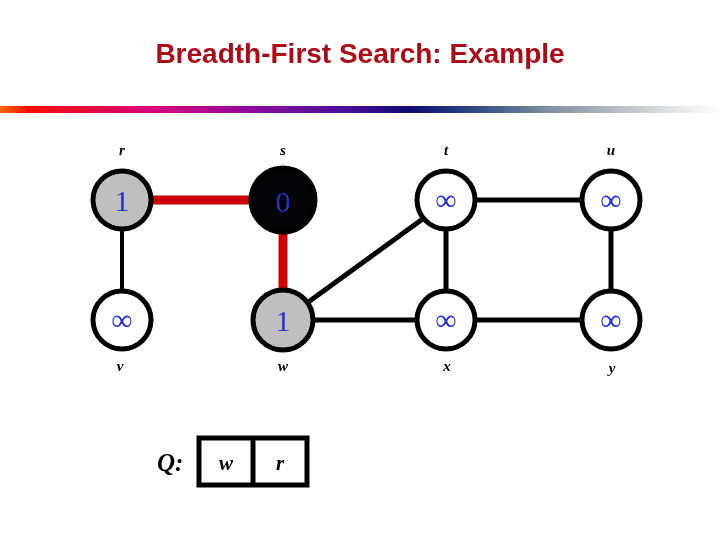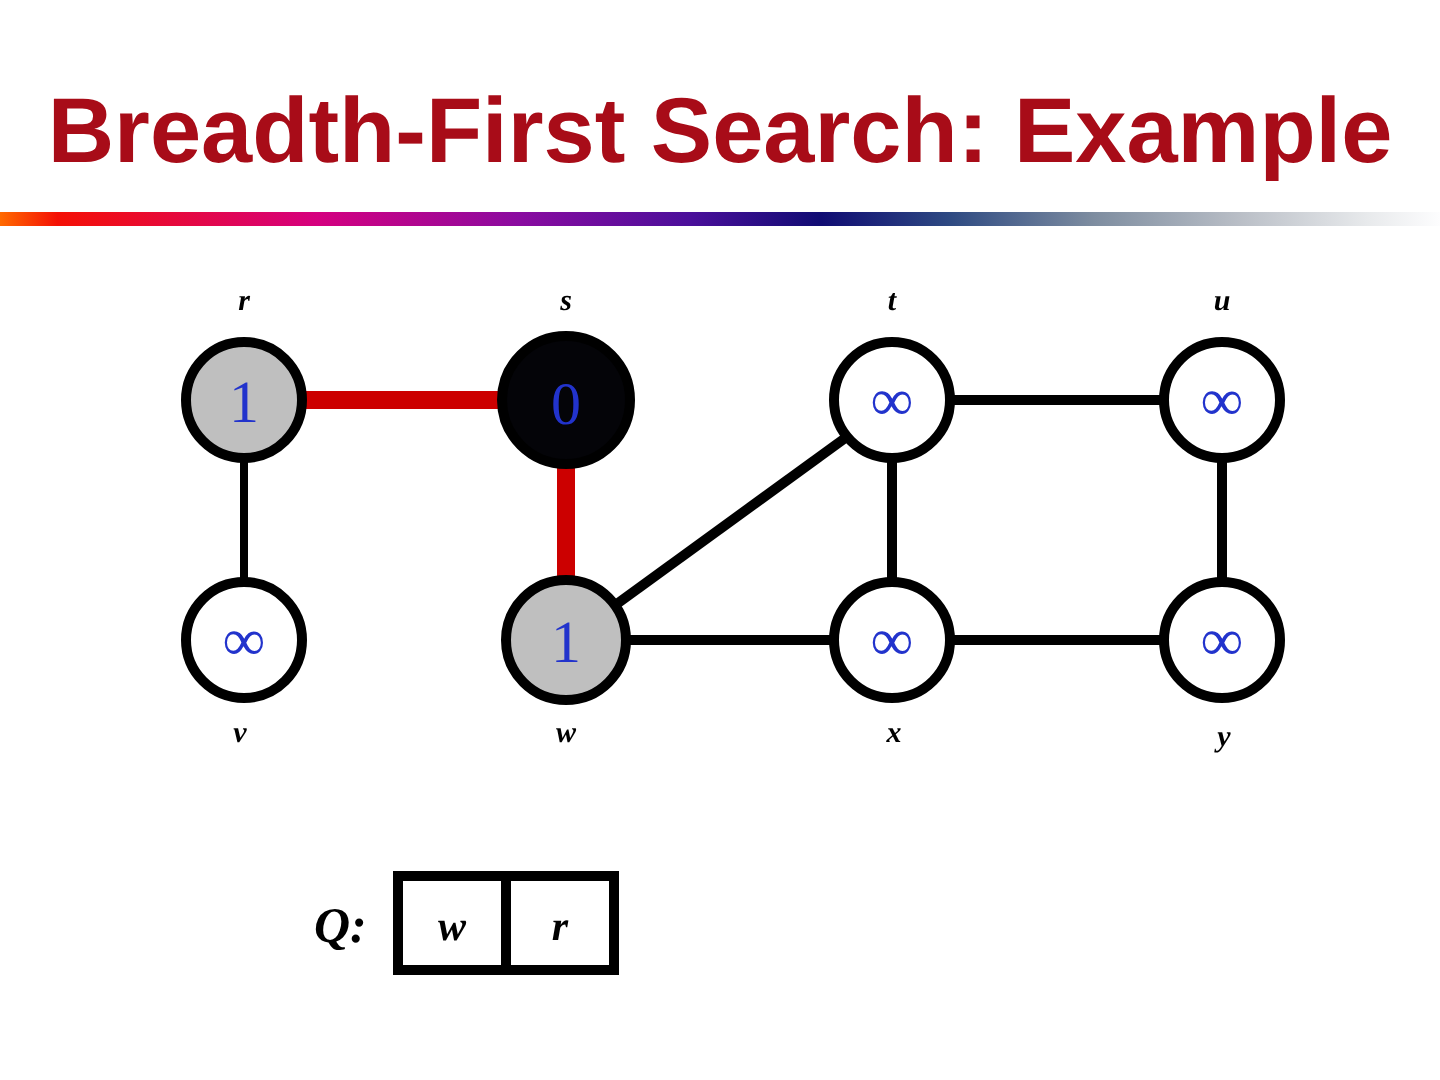--- a/index.html
+++ b/index.html
@@ -20,21 +20,21 @@
     width: 720px;
     height: 540px;
   }
   #title {
     position: absolute;
     left: 0;
     top: 38px;
     width: 720px;
     text-align: center;
     font-family: "Liberation Sans", sans-serif;
-    font-size: 46px;
+    font-size: 28px;
     font-weight: bold;
     color: #A80C18;
     letter-spacing: 0px;
     white-space: nowrap;
   }
   #rule {
     position: absolute;
     left: 0;
     top: 106px;
     width: 720px;

